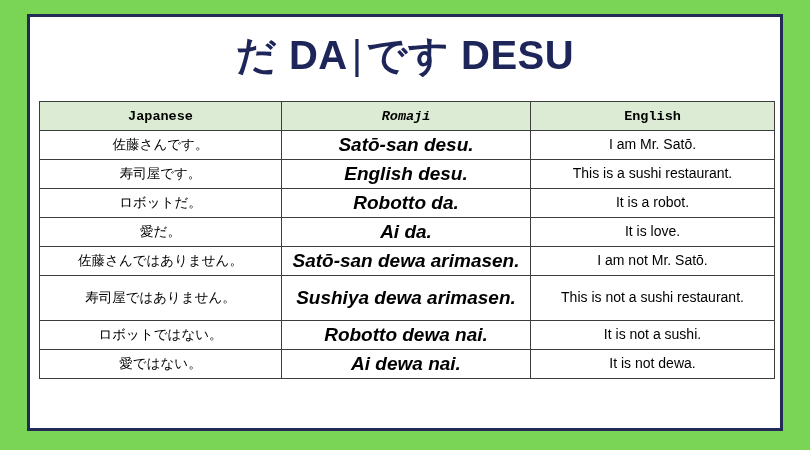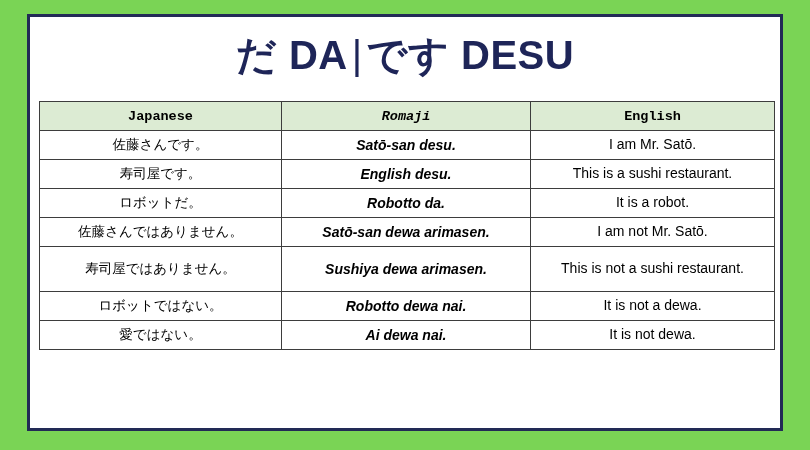--- a/index.html
+++ b/index.html
@@ -84,21 +84,21 @@
   }
   tbody tr { height: 29px; }
   tbody tr.tall { height: 45px; }
   tbody td.jp {
     font-family: "DejaVu Sans", "Liberation Sans", sans-serif;
     font-size: 13.5px;
   }
   tbody td.ro {
     font-style: italic;
     font-weight: bold;
-    font-size: 14px;
+    font-size: 19px;
   }
   tbody td.en {
     font-size: 14px;
     line-height: 1.25;
   }
 </style>
 </head>
 <body>
 
 <div class="slide">
@@ -132,33 +132,38 @@
             <td class="jp">寿司屋です。</td>
             <td class="ro">English desu.</td>
             <td class="en">This is a sushi restaurant.</td>
           </tr>
           <tr>
             <td class="jp">ロボットだ。</td>
             <td class="ro">Robotto da.</td>
             <td class="en">It is a robot.</td>
           </tr>
           <tr>
+            <td class="jp">愛だ。</td>
+            <td class="ro">Ai da.</td>
+            <td class="en">It is love.</td>
+          </tr>
+          <tr>
             <td class="jp">佐藤さんではありません。</td>
             <td class="ro">Satō-san dewa arimasen.</td>
             <td class="en">I am not Mr. Satō.</td>
           </tr>
           <tr class="tall">
             <td class="jp">寿司屋ではありません。</td>
             <td class="ro">Sushiya dewa arimasen.</td>
             <td class="en">This is not a sushi restaurant.</td>
           </tr>
           <tr>
             <td class="jp">ロボットではない。</td>
             <td class="ro">Robotto dewa nai.</td>
-            <td class="en">It is not a dewa.</td>
+            <td class="en">It is not a sushi.</td>
           </tr>
           <tr>
             <td class="jp">愛ではない。</td>
             <td class="ro">Ai dewa nai.</td>
             <td class="en">It is not dewa.</td>
           </tr>
         </tbody>
       </table>
     </div>
 

